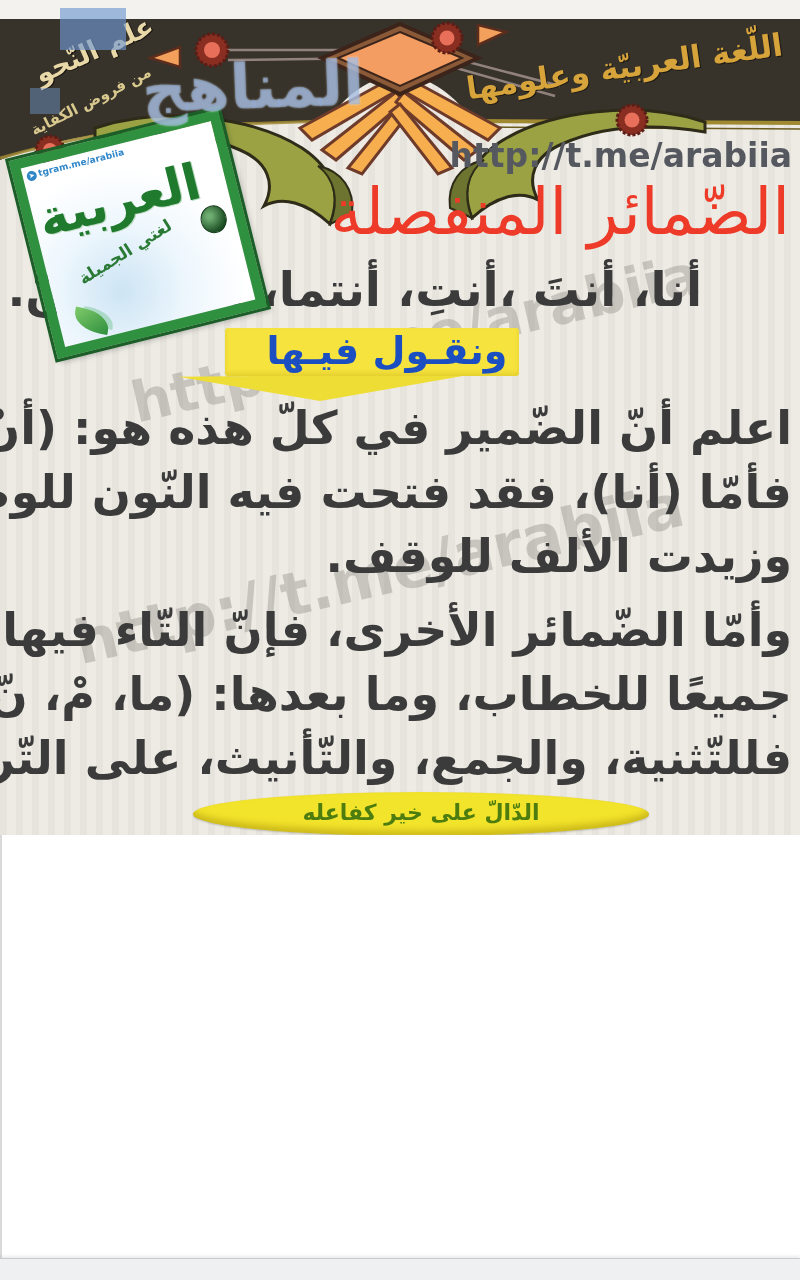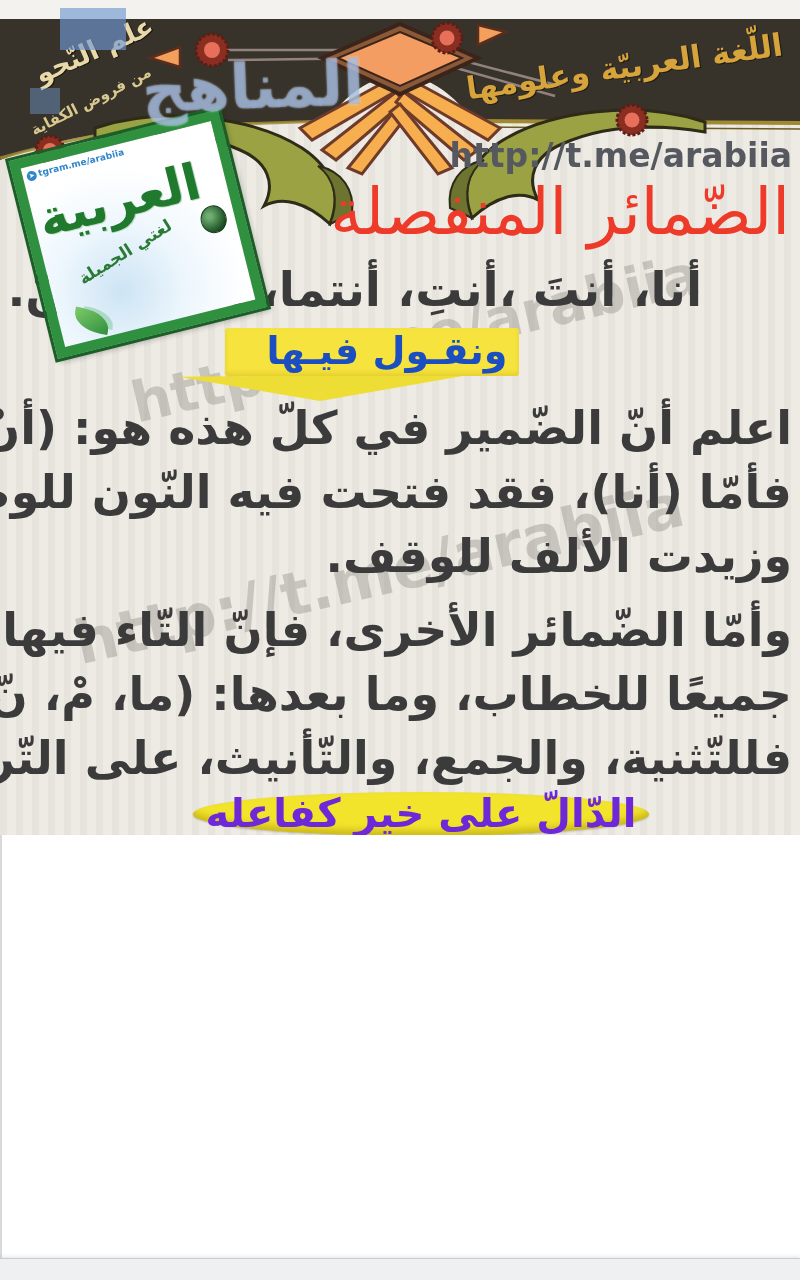--- a/index.html
+++ b/index.html
@@ -129,21 +129,21 @@
   }
   .pa0{top:396px;} .pa1{top:460px;} .pa2{top:524px;}
   .pb0{top:598px;} .pb1{top:662px;} .pb2{top:726px;}
   .oval{
     left:193px;top:792px;width:456px;height:44px;z-index:3;
     background:#f2e32b;border-radius:50%;
     box-shadow:inset 0 -5px 6px rgba(150,125,0,0.4), 0 1px 2px rgba(0,0,0,0.2);
   }
   .oval-label{
     width:100%;height:100%;display:block;text-align:center;
-    color:#6d28d9;font-size:40px;font-weight:bold;direction:rtl;line-height:42px;
+    color:#4d7c0f;font-size:22px;font-weight:bold;direction:rtl;line-height:42px;
   }
   
   .white-gap{left:0;top:835px;width:800px;height:423px;background:#ffffff;border-left:2px solid #d9d9d9;}
   .bottom-bar{
     left:0;top:1258px;width:800px;height:22px;background:#eef0f2;
     border-top:1px solid #c9cbcd;
     box-shadow:0 -2px 3px rgba(0,0,0,0.08);
   }
 </style>
 </head>

